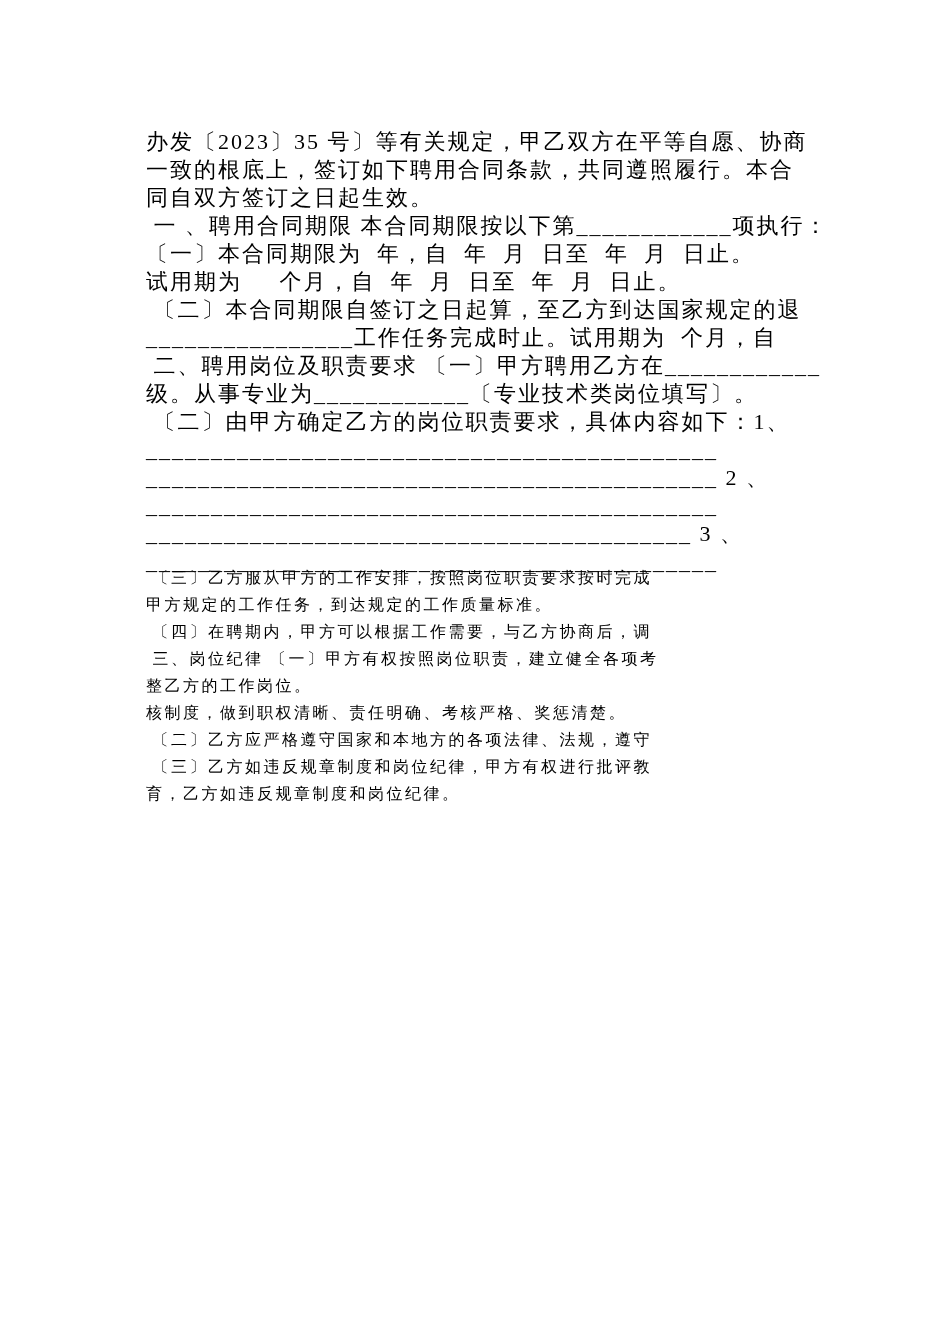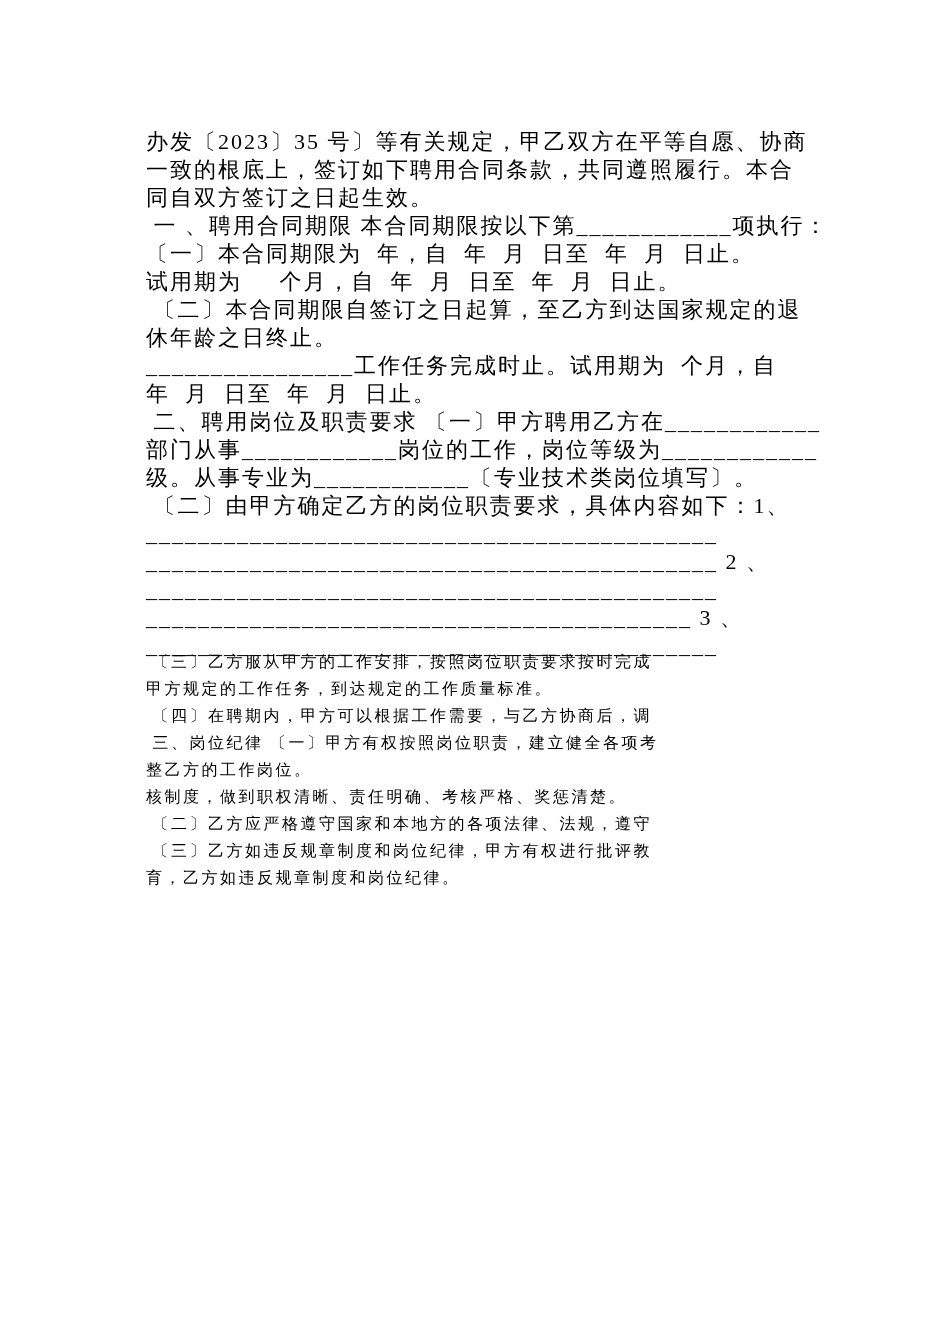--- a/index.html
+++ b/index.html
@@ -46,25 +46,22 @@
 <div class="page">
 
   <div class="sec-top">
     <p class="">办发〔2023〕35 号〕等有关规定，甲乙双方在平等自愿、协商</p>
     <p class="g19">一致的根底上，签订如下聘用合同条款，共同遵照履行。本合</p>
     <p class="">同自双方签订之日起生效。</p>
     <p class="g10"> 一 、聘用合同期限 本合同期限按以下第____________项执行：</p>
     <p class="g19">〔一〕本合同期限为  年，自  年  月  日至  年  月  日止。</p>
     <p class="g19">试用期为     个月，自  年  月  日至  年  月  日止。</p>
     <p class="g19"> 〔二〕本合同期限自签订之日起算，至乙方到达国家规定的退</p>
-    <p class="">休年龄之日终止。</p>
     <p class="g19">________________工作任务完成时止。试用期为  个月，自</p>
-    <p class="g19">年  月  日至  年  月  日止。</p>
     <p class="g24"> 二、聘用岗位及职责要求 〔一〕甲方聘用乙方在____________</p>
-    <p class="g19">部门从事____________岗位的工作，岗位等级为____________</p>
     <p class="g19">级。从事专业为____________〔专业技术类岗位填写〕。</p>
     <p class="g24"> 〔二〕由甲方确定乙方的岗位职责要求，具体内容如下：1、</p>
     <p class="g19">____________________________________________</p>
     <p class="">____________________________________________ 2 、</p>
     <p class="g15">____________________________________________</p>
     <p class="g10">__________________________________________ 3 、</p>
     <p class="g10">____________________________________________</p>
   </div>
 
   <div class="sec-bot">

